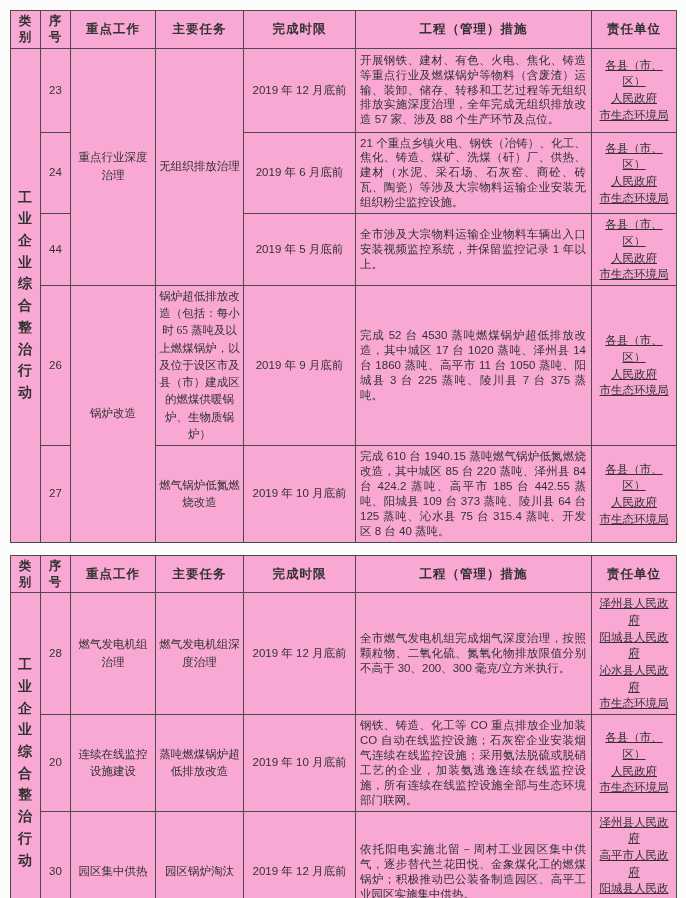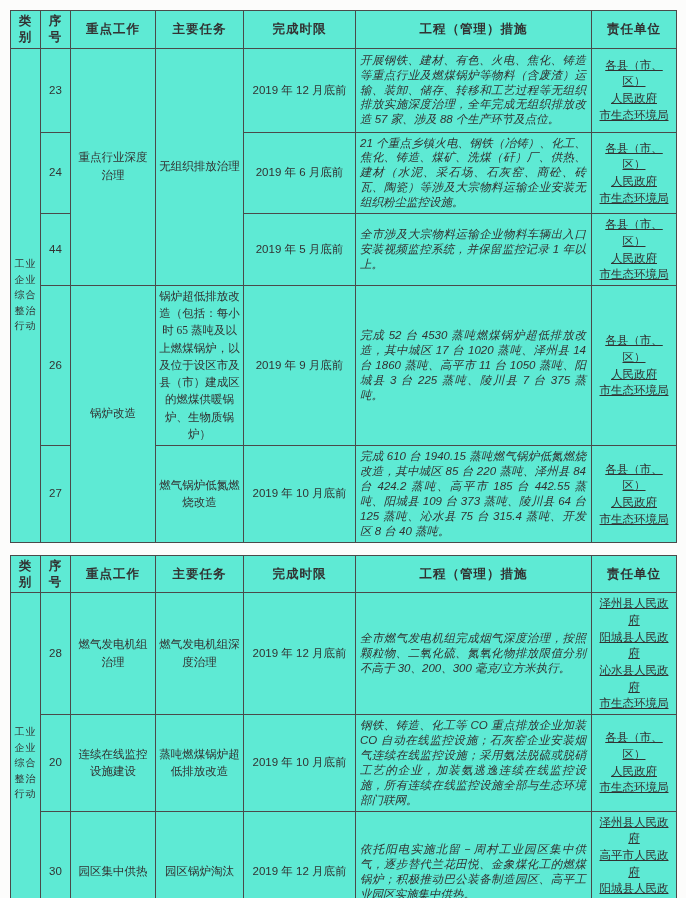--- a/index.html
+++ b/index.html
@@ -4,32 +4,32 @@
 <style>
   html,body{margin:0;padding:0;}
   body{
     width:686px;height:898px;background:#fcfcfb;
     font-family:"Liberation Sans","DejaVu Sans",sans-serif;
     color:#323232;-webkit-font-smoothing:antialiased;
   }
   .page{padding:10px 10px 6px 10px;}
   table{
     border-collapse:collapse;table-layout:fixed;width:666px;
-    background:#5eead4;
+    background:#f9a8d4;
   }
   .tbl2{margin-top:12px;}
   td,th{
     border:1px solid #4a4a4a;
     font-size:11.5px;line-height:1.3;
     vertical-align:middle;text-align:center;
     padding:2px 3px;overflow:hidden;word-break:break-word;
   }
   th{font-weight:bold;font-size:12.5px;height:30px;letter-spacing:1px;}
-  td.cat{padding:3px 1px;line-height:1.55;font-size:10px;letter-spacing:1px;}
-  td.ms{text-align:left;padding:3px 5px 3px 4px;text-align:justify;font-style:italic;}
+  td.cat{padding:3px 1px;line-height:1.55;font-size:14px;letter-spacing:1px;font-weight:bold;}
+  td.ms{text-align:left;padding:3px 5px 3px 4px;text-align:justify;}
   td.un{white-space:pre-line;line-height:1.45;text-decoration:underline;}
   td.dl{white-space:nowrap;}
   td.mt{line-height:1.5;font-family:Liberation Serif, serif;}
   td.kw{line-height:1.5;margin-left:7px;}
   
   tr.h84{height:84px;} tr.h64{height:64px;} tr.h46{height:46px;}
   tr.h116{height:116px;} tr.h80{height:80px;} tr.h70{height:70px;}
   tr.h68{height:68px;}
 </style>
 </head>

